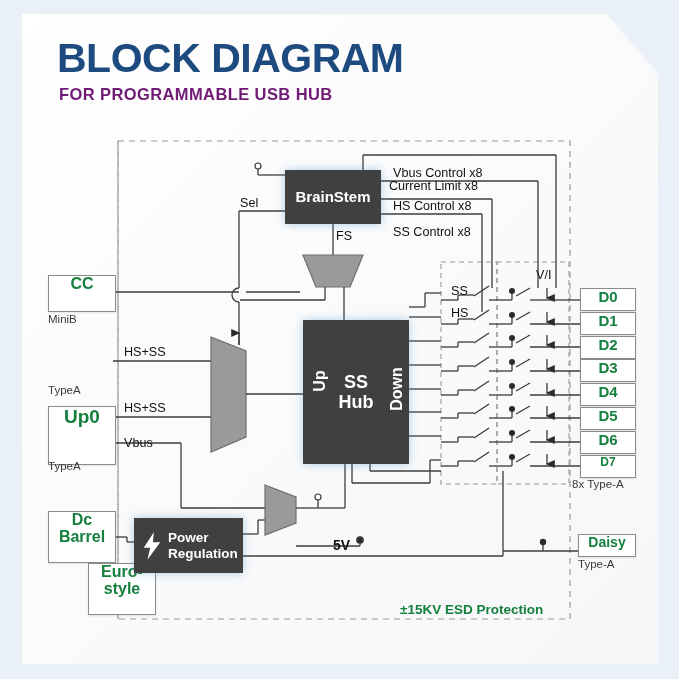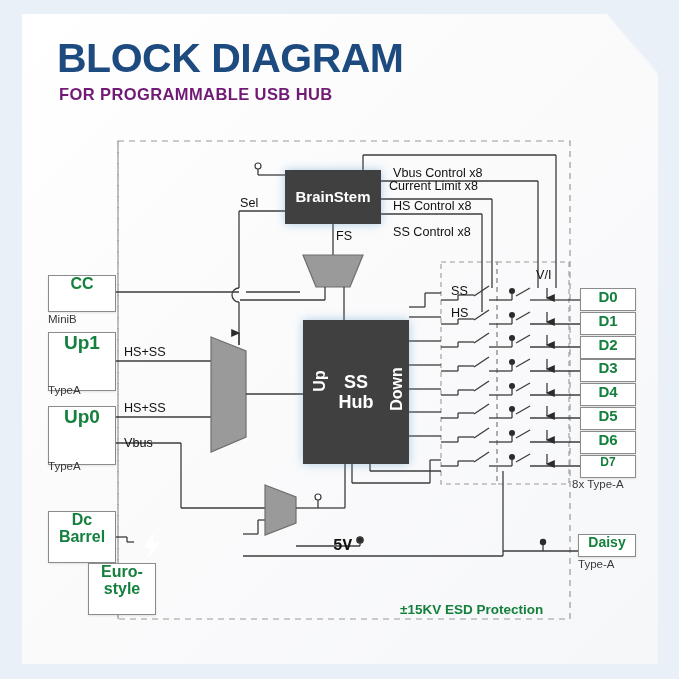--- a/index.html
+++ b/index.html
@@ -299,23 +299,20 @@
       <line x1="543" y1="551" x2="578" y2="551"></line>
       <line x1="503" y1="551" x2="543" y2="551"></line>
     </g>
   </svg>
 
   <div class="pbox" style="left:48px;top:275px;width:66px;height:35px;font-size:16px;">
     <span>CC</span>
   </div>
   <div class="plabel" style="left:48px;top:313px;">MiniB</div>
 
-  <div class="pbox" style="left:48px;top:332px;width:66px;height:57px;font-size:19px;">
-    <span>Up1</span>
-  </div>
   <div class="plabel" style="left:48px;top:384px;">TypeA</div>
 
   <div class="pbox" style="left:48px;top:406px;width:66px;height:57px;font-size:19px;">
     <span>Up0</span>
   </div>
   <div class="plabel" style="left:48px;top:460px;">TypeA</div>
 
   <div class="pbox" style="left:48px;top:511px;width:66px;height:50px;font-size:16px;">
     <span>Dc Barrel</span>
   </div>
@@ -330,20 +327,26 @@
 
   <div class="blueblk" style="left:303px;top:320px;width:106px;height:144px;font-size:18px;">
     <span style="position:relative;z-index:3;">
       <span style="display:block">SS</span>
       <span style="display:block">Hub</span>
     </span>
   </div>
   <div style="position:absolute;left:300px;top:372px;width:40px;text-align:center;color:#fff;font-weight:bold;font-size:16px;transform:rotate(-90deg);">Up</div>
   <div style="position:absolute;left:369px;top:380px;width:56px;text-align:center;color:#fff;font-weight:bold;font-size:16px;transform:rotate(-90deg);">Down</div>
 
+  <div class="blueblk" style="left:134px;top:518px;width:109px;height:55px;font-size:13.5px;justify-content:flex-start;padding-left:34px;box-sizing:border-box;text-align:left;">
+    <span style="text-align:left">
+      <span style="display:block">Power</span>
+      <span style="display:block">Regulation</span>
+    </span>
+  </div>
   <div style="position:absolute;left:141px;top:532px;width:22px;height:28px;">
     <svg viewBox="0 0 24 30" width="22" height="28">
       <path d="M14,0 L3,17 L10,17 L7,30 L21,11 L13,11 Z" fill="#ffffff"></path>
     </svg>
   </div>
 
   <div class="pbox" style="left:580px;top:288px;width:54px;height:21px;font-size:15px;">
     <span>D0</span>
     </div>
   <div class="pbox" style="left:580px;top:312px;width:54px;height:21px;font-size:15px;">
@@ -384,17 +387,17 @@
   <div class="wlabel" style="left:336px;top:229px;">FS</div>
 
   <div class="wlabel" style="left:124px;top:345px;">HS+SS</div>
   <div class="wlabel" style="left:124px;top:401px;">HS+SS</div>
   <div class="wlabel" style="left:124px;top:436px;">Vbus</div>
 
   <div class="wlabel" style="left:451px;top:284px;">SS</div>
   <div class="wlabel" style="left:451px;top:306px;">HS</div>
   <div class="wlabel" style="left:536px;top:268px;">V/I</div>
 
-  <div class="wlabel b" style="left:333px;top:537px;font-size:16px;font-family:Liberation Mono, monospace;">5V</div>
+  <div class="wlabel b" style="left:333px;top:537px;font-size:14px;">5V</div>
 
   <div style="position:absolute;left:400px;top:602px;font-size:13.5px;font-weight:bold;color:#15803d;">±15KV ESD Protection</div>
 
 </div>
 
 </body></html>

